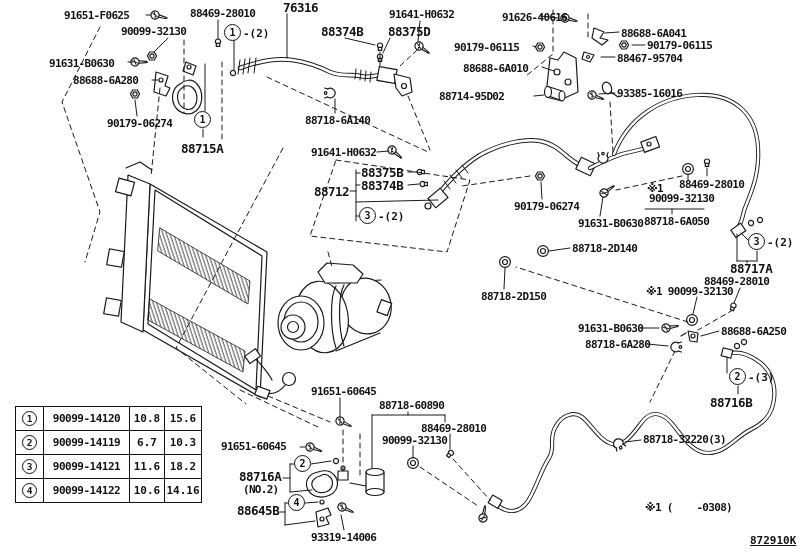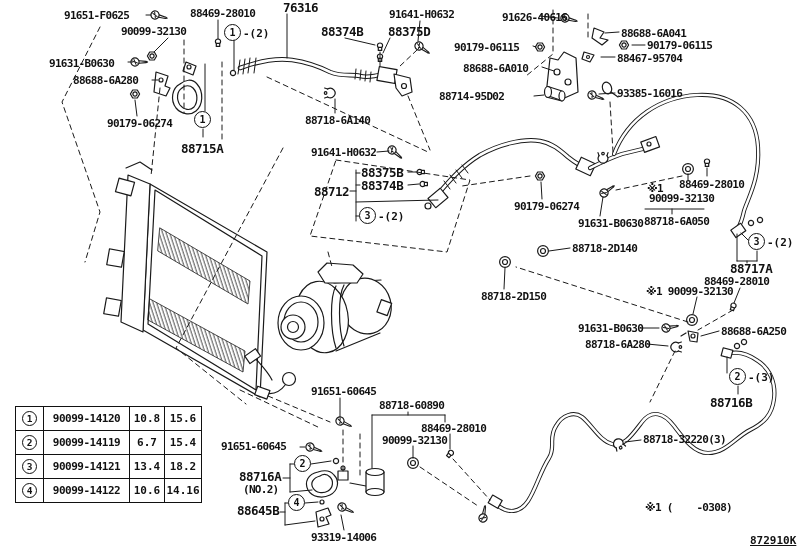--- a/index.html
+++ b/index.html
@@ -322,26 +322,26 @@
         <tr class="dr">
           <td class="bd"><span class="tco">1</span></td>
           <td class="bd part-cell">90099-14120</td>
           <td class="bd">10.8</td>
           <td class="bd">15.6</td>
         </tr>
         <tr class="dr">
           <td class="bd"><span class="tco">2</span></td>
           <td class="bd part-cell">90099-14119</td>
           <td class="bd">6.7</td>
-          <td class="bd">15.4</td>
+          <td class="bd">10.3</td>
         </tr>
         <tr class="dr">
           <td class="bd"><span class="tco">3</span></td>
           <td class="bd part-cell">90099-14121</td>
-          <td class="bd">13.4</td>
+          <td class="bd">11.6</td>
           <td class="bd">18.2</td>
         </tr>
         <tr class="dr">
           <td class="bd"><span class="tco">4</span></td>
           <td class="bd part-cell">90099-14122</td>
           <td class="bd">10.6</td>
           <td class="bd">14.16</td>
         </tr>
       </tbody>
 </table>

